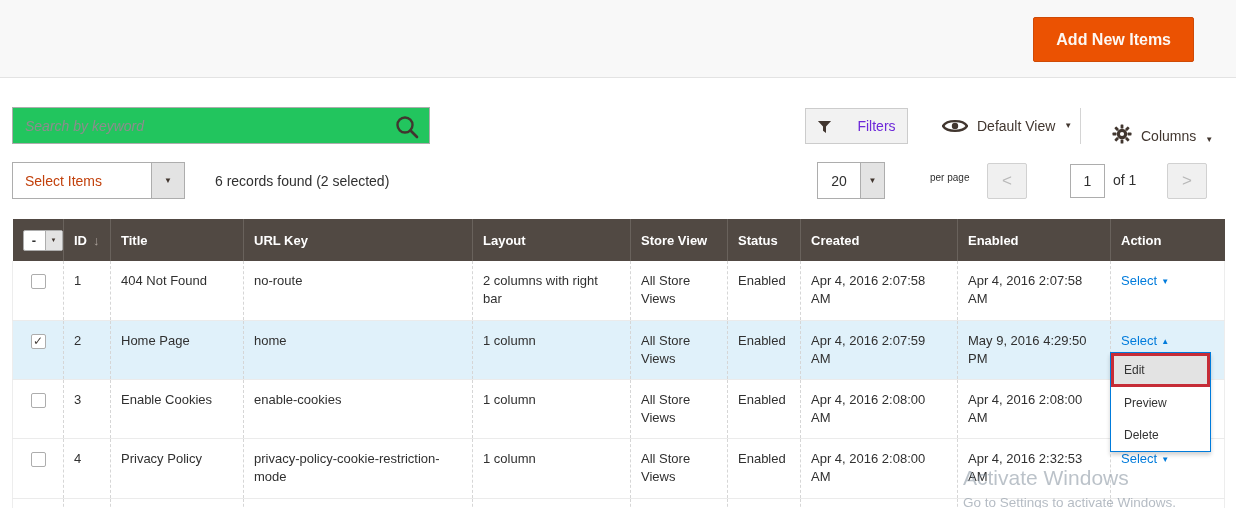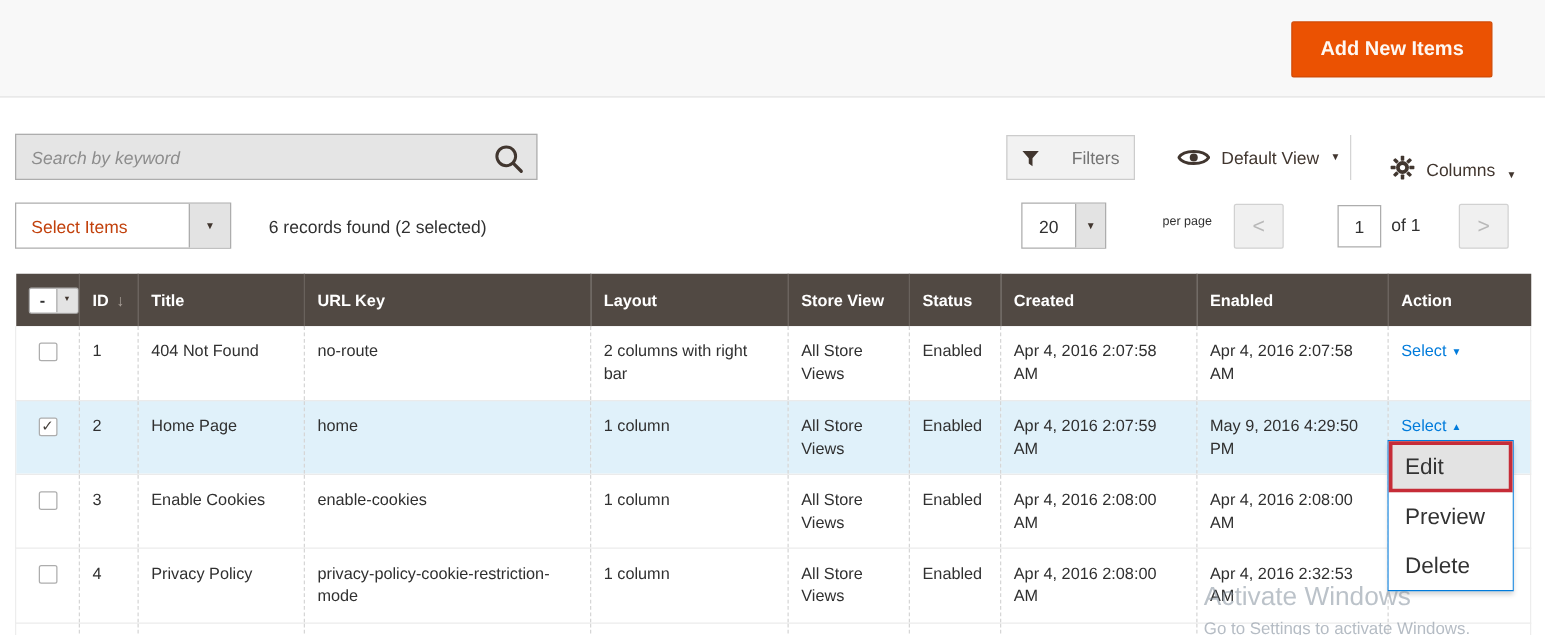--- a/index.html
+++ b/index.html
@@ -6,29 +6,29 @@
   body { margin: 0; background: #fff; font-family: "Liberation Sans", "DejaVu Sans", sans-serif; }
   .screen { position: relative; width: 1236px; height: 508px; background: #fff; overflow: hidden; color: #303030; }
 
   
   .top-strip { position: absolute; top: 0; left: 0; right: 0; height: 78px; background: #f8f8f8; border-bottom: 1px solid #e3e3e3; }
   .btn-primary { position: absolute; top: 17px; right: 42px; height: 45px; padding: 0 22px;
     background: #eb5202; color: #fdf8f3; border: 1px solid #cf4a06; font-family: inherit;
     font-size: 16px; font-weight: bold; border-radius: 2px; cursor: pointer; }
 
   
-  .search-box { position: absolute; top: 107px; left: 12px; width: 418px; height: 37px; background: #e5e5e5; border: 1px solid #adadad; }
+  .search-box { position: absolute; top: 107px; left: 12px; width: 418px; height: 37px; background: #22c55e; border: 1px solid #adadad; }
   .search-box input { position: absolute; inset: 0; width: 100%; height: 100%; border: 0; outline: none; padding: 0 42px 0 12px;
     font-family: inherit; font-size: 14px; color: #303030; background: transparent; }
   .search-box input::placeholder { color: #8d8d8d; font-style: italic; opacity: 1; }
   .search-icon { position: absolute; right: 8px; top: 5px; width: 28px; height: 28px; cursor: pointer; }
 
   .toolbar-right { position: absolute; top: 108px; right: 0; left: 790px; height: 37px; }
   .filters-btn { position: absolute; left: 15px; top: 0; width: 103px; height: 36px; background: #f2f2f2; border: 1px solid #cccccc;
-    font-family: inherit; font-size: 14px; color: #737373; cursor: pointer; display: flex; align-items: center; justify-content: center; gap: 25px; }
+    font-family: inherit; font-size: 14px; color: #6d28d9; cursor: pointer; display: flex; align-items: center; justify-content: center; gap: 25px; }
   .view-control { position: absolute; left: 140px; top: 0; height: 36px; display: flex; align-items: center; gap: 9px; padding: 0 12px; cursor: pointer; }
   .ctl-label { font-size: 14px; color: #41362f; }
   .tb-divider { position: absolute; left: 290px; top: 0; width: 1px; height: 36px; background: #d4d4d4; }
   .columns-control { position: absolute; left: 310px; top: 0; height: 36px; display: flex; align-items: flex-end; gap: 9px; padding: 0 12px; cursor: pointer; }
   .caret-dn { display: inline-block; font-size: 8px; color: #41362f; line-height: 1; }
 
   
   .select-items { position: absolute; top: 162px; left: 12px; width: 173px; height: 37px; background: #fff; border: 1px solid #adadad; display: flex; cursor: pointer; }
   .select-items .val { flex: 1; display: flex; align-items: center; padding-left: 12px; font-size: 14px; color: #c2410c; }
   .sel-caret-box { width: 33px; border-left: 1px solid #adadad; background: #e3e3e3; display: flex; align-items: center; justify-content: center; }
@@ -68,21 +68,21 @@
   .cb { width: 15px; height: 15px; border: 1px solid #adadad; border-radius: 2px; background: #fff; margin: 2px auto 0 auto;
     display: flex; align-items: center; justify-content: center; font-size: 12px; color: #46413c; cursor: pointer; }
   .cell-cb { text-align: center; }
 
   .act-link { color: #007bdb; cursor: pointer; white-space: nowrap; }
   .act-caret { display: inline-block; font-size: 8px; color: #007bdb; margin-left: 4px; vertical-align: 1px; }
 
   
   .action-menu { position: absolute; left: 1110px; top: 352px; width: 101px; background: #fff; border: 1px solid #007bdb;
     box-shadow: 0 3px 4px rgba(0,0,0,0.18); z-index: 10; }
-  .menu-item { font-size: 18px; color: #333; padding: 9px 13px; cursor: pointer; background: #fff; }
+  .menu-item { font-size: 12px; color: #333; padding: 9px 13px; cursor: pointer; background: #fff; }
   .menu-item.highlighted { background: #e3e3e3; border: 3px solid #c62c37; padding: 7px 10px; }
 
   
   .watermark { position: absolute; left: 963px; top: 466px; z-index: 20; pointer-events: none; }
   .wm1 { font-size: 21px; color: rgba(132,144,156,0.55); }
   .wm2 { font-size: 13.5px; color: rgba(132,144,156,0.6); margin-top: 5px; }
 
   .icon-svg { display: block; }
 </style>
 </head>

